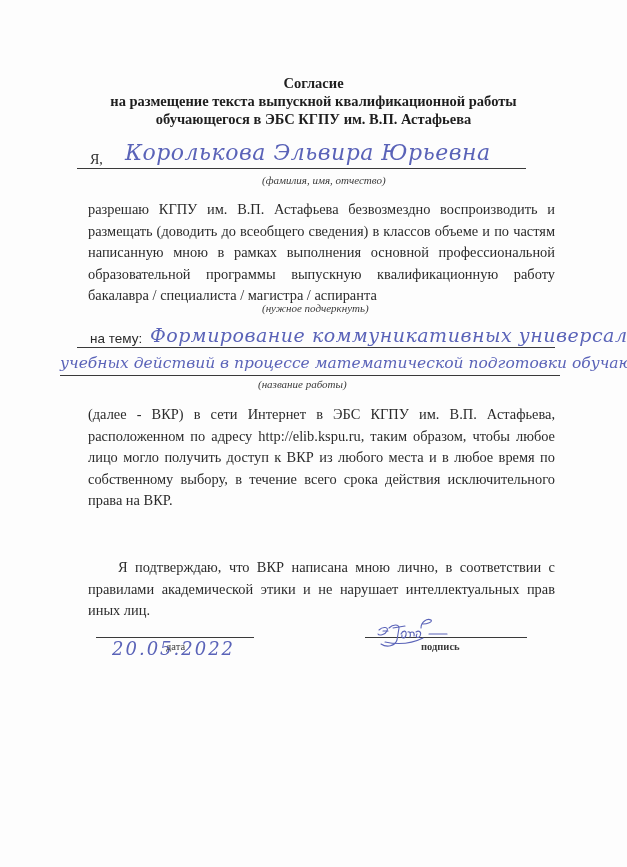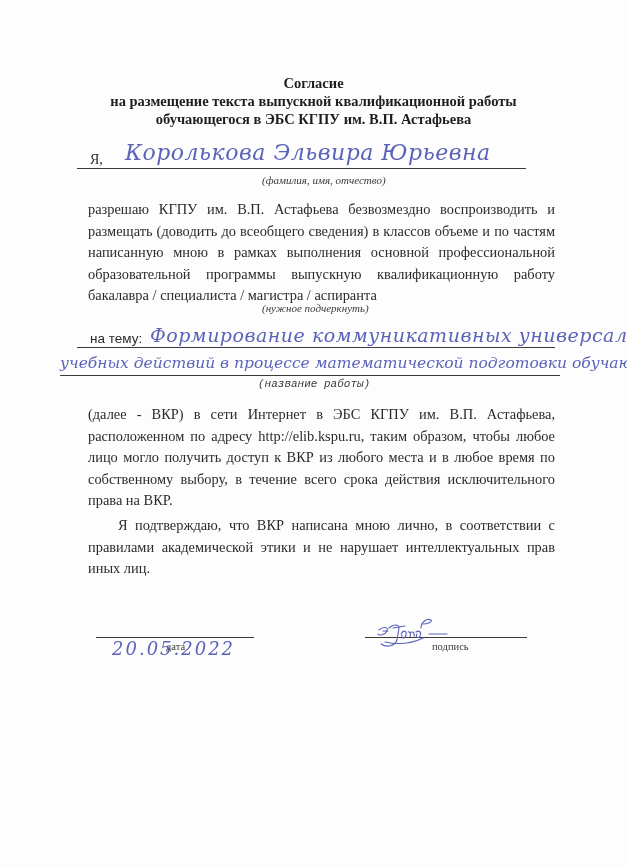--- a/index.html
+++ b/index.html
@@ -81,21 +81,21 @@
     }
     .para .row {
       display: block;
       text-align: justify;
       text-align-last: justify;
       white-space: nowrap;
     }
     .para .row.last {
       text-align-last: left;
     }
-    .indent { text-indent: 30px; }
+    .indent { text-indent: 30px; margin-top: 42px; }
     .sig {
       position: absolute;
     }
   </style>
 </head>
 <body>
 
 <div class="page">
 
   <div class="title title-1">Согласие</div>
@@ -114,21 +114,21 @@
     <span class="row">образовательной программы выпускную квалификационную работу</span>
     <span class="row last">бакалавра / специалиста / магистра / аспиранта</span>
   </div>
   <div class="caption" style="left:262px; top:302px;">(нужное подчеркнуть)</div>
 
   <div class="line" style="left:77px; top:347px; width:478px;"></div>
   <div class="label-sans" style="left:90px; top:331px;">на тему:</div>
   <div class="hand" style="left:150px; top:324px; font-size:19px;">Формирование коммуникативных универсальных</div>
   <div class="line" style="left:60px; top:375px; width:500px;"></div>
   <div class="hand" style="left:60px; top:354px; font-size:15.5px; letter-spacing:0;">учебных действий в процессе математической подготовки обучающихся 5 классов</div>
-  <div class="caption" style="left:258px; top:378px;font-family:Liberation Mono, monospace;">(название работы)</div>
+  <div class="caption" style="left:258px; top:378px;">(название работы)</div>
 
   <div class="para" style="top:404px;">
     <span class="row">(далее - ВКР) в сети Интернет в ЭБС КГПУ им. В.П. Астафьева,</span>
     <span class="row">расположенном по адресу http://elib.kspu.ru, таким образом, чтобы любое</span>
     <span class="row">лицо могло получить доступ к ВКР из любого места и в любое время по</span>
     <span class="row">собственному выбору, в течение всего срока действия исключительного</span>
     <span class="row last">права на ВКР.</span>
   </div>
 
   <div class="para" style="top:515px;">
@@ -149,15 +149,15 @@
       <path d="M14 16 C18 12, 24 12, 24 16 L22 28 C20 34, 12 36, 6 32"></path>
       <path d="M18 16 L30 14"></path>
       <path d="M26 22 C28 18, 32 18, 31 23 C30 27, 26 27, 27 23"></path>
       <path d="M33 20 C35 19, 36 22, 35 25 M35 21 C37 19, 40 20, 39 24"></path>
       <path d="M41 20 C44 18, 47 20, 45 24 C43 27, 40 25, 42 22"></path>
       <path d="M46 16 C46 10, 52 6, 56 8 C58 10, 52 12, 48 12"></path>
       <path d="M10 30 C24 33, 38 31, 48 26"></path>
       <path d="M54 22 L72 22"></path>
     </g>
   </svg>
-  <div class="caption-plain" style="left:432px; top:641px;">подпись</div>
+  <div class="caption-plain" style="left:421px; top:641px;font-weight:bold;">подпись</div>
 
 </div>
 
 </body></html>

